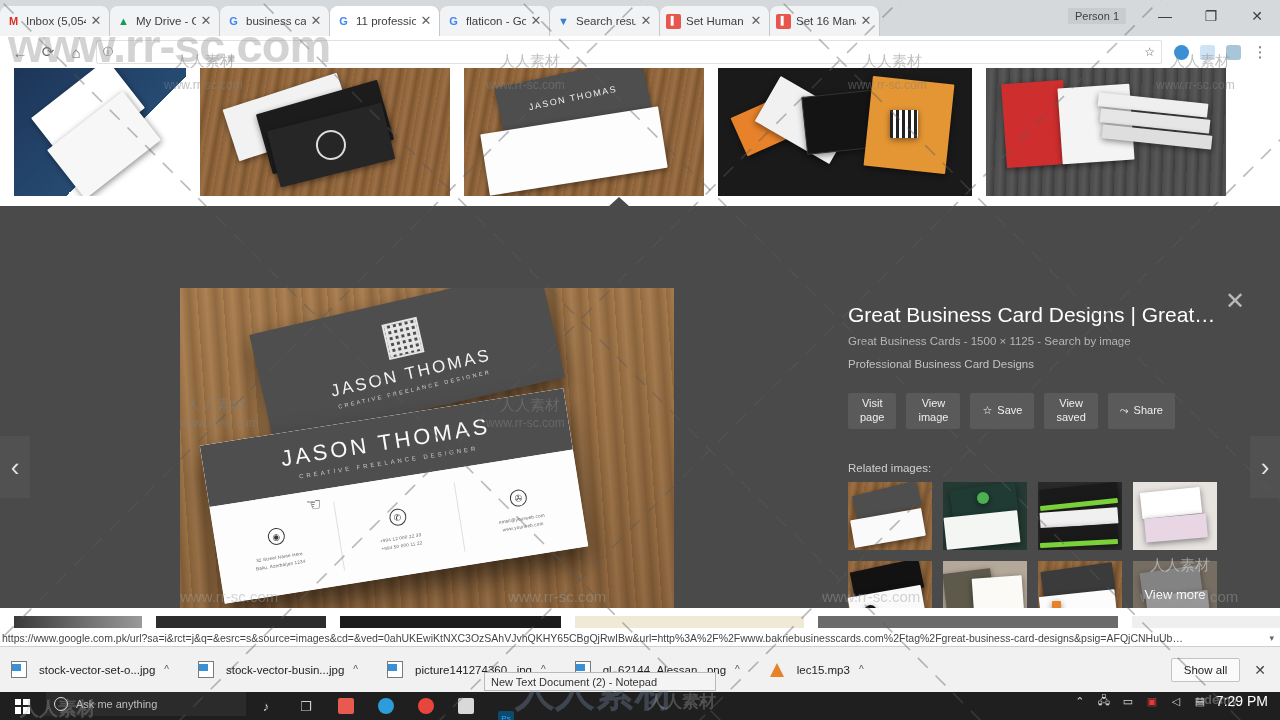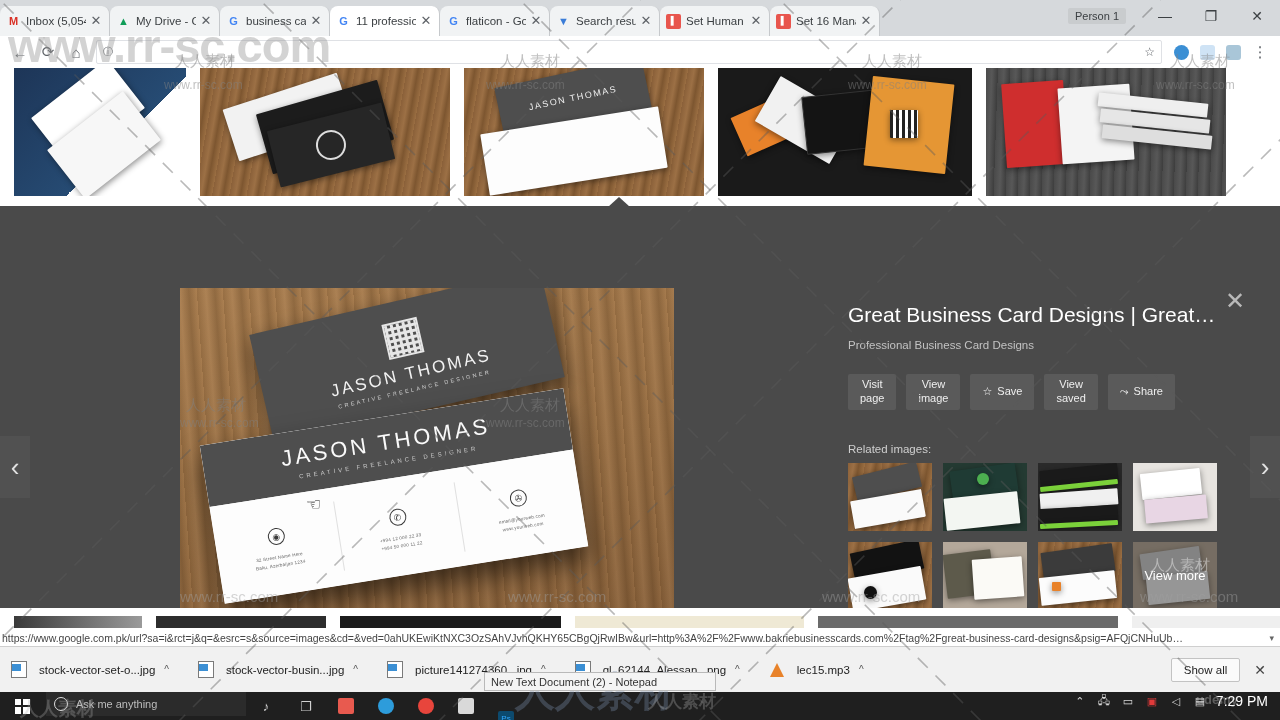--- a/index.html
+++ b/index.html
@@ -513,20 +513,21 @@
 
           <span class="wm wm-cn" style="left:6px;top:108px;">人人素材</span>
           <span class="wm wm-url" style="left:0px;top:128px;">www.rr-sc.com</span>
           <span class="wm wm-cn" style="left:320px;top:108px;">人人素材</span>
           <span class="wm wm-url" style="left:306px;top:128px;">www.rr-sc.com</span>
         </div>
       </div>
 
       <div class="info">
         <div class="info-title">Great Business Card Designs | Great…</div>
+        <div class="info-meta">Great Business Cards  -  1500 × 1125  -  Search by image</div>
         <div class="info-desc">Professional Business Card Designs</div>
 
         <div class="actions">
           <div class="act">
             <span>
               <span class="two">Visit</span>
               <span class="two">page</span>
             </span>
           </div>
           <div class="act">

